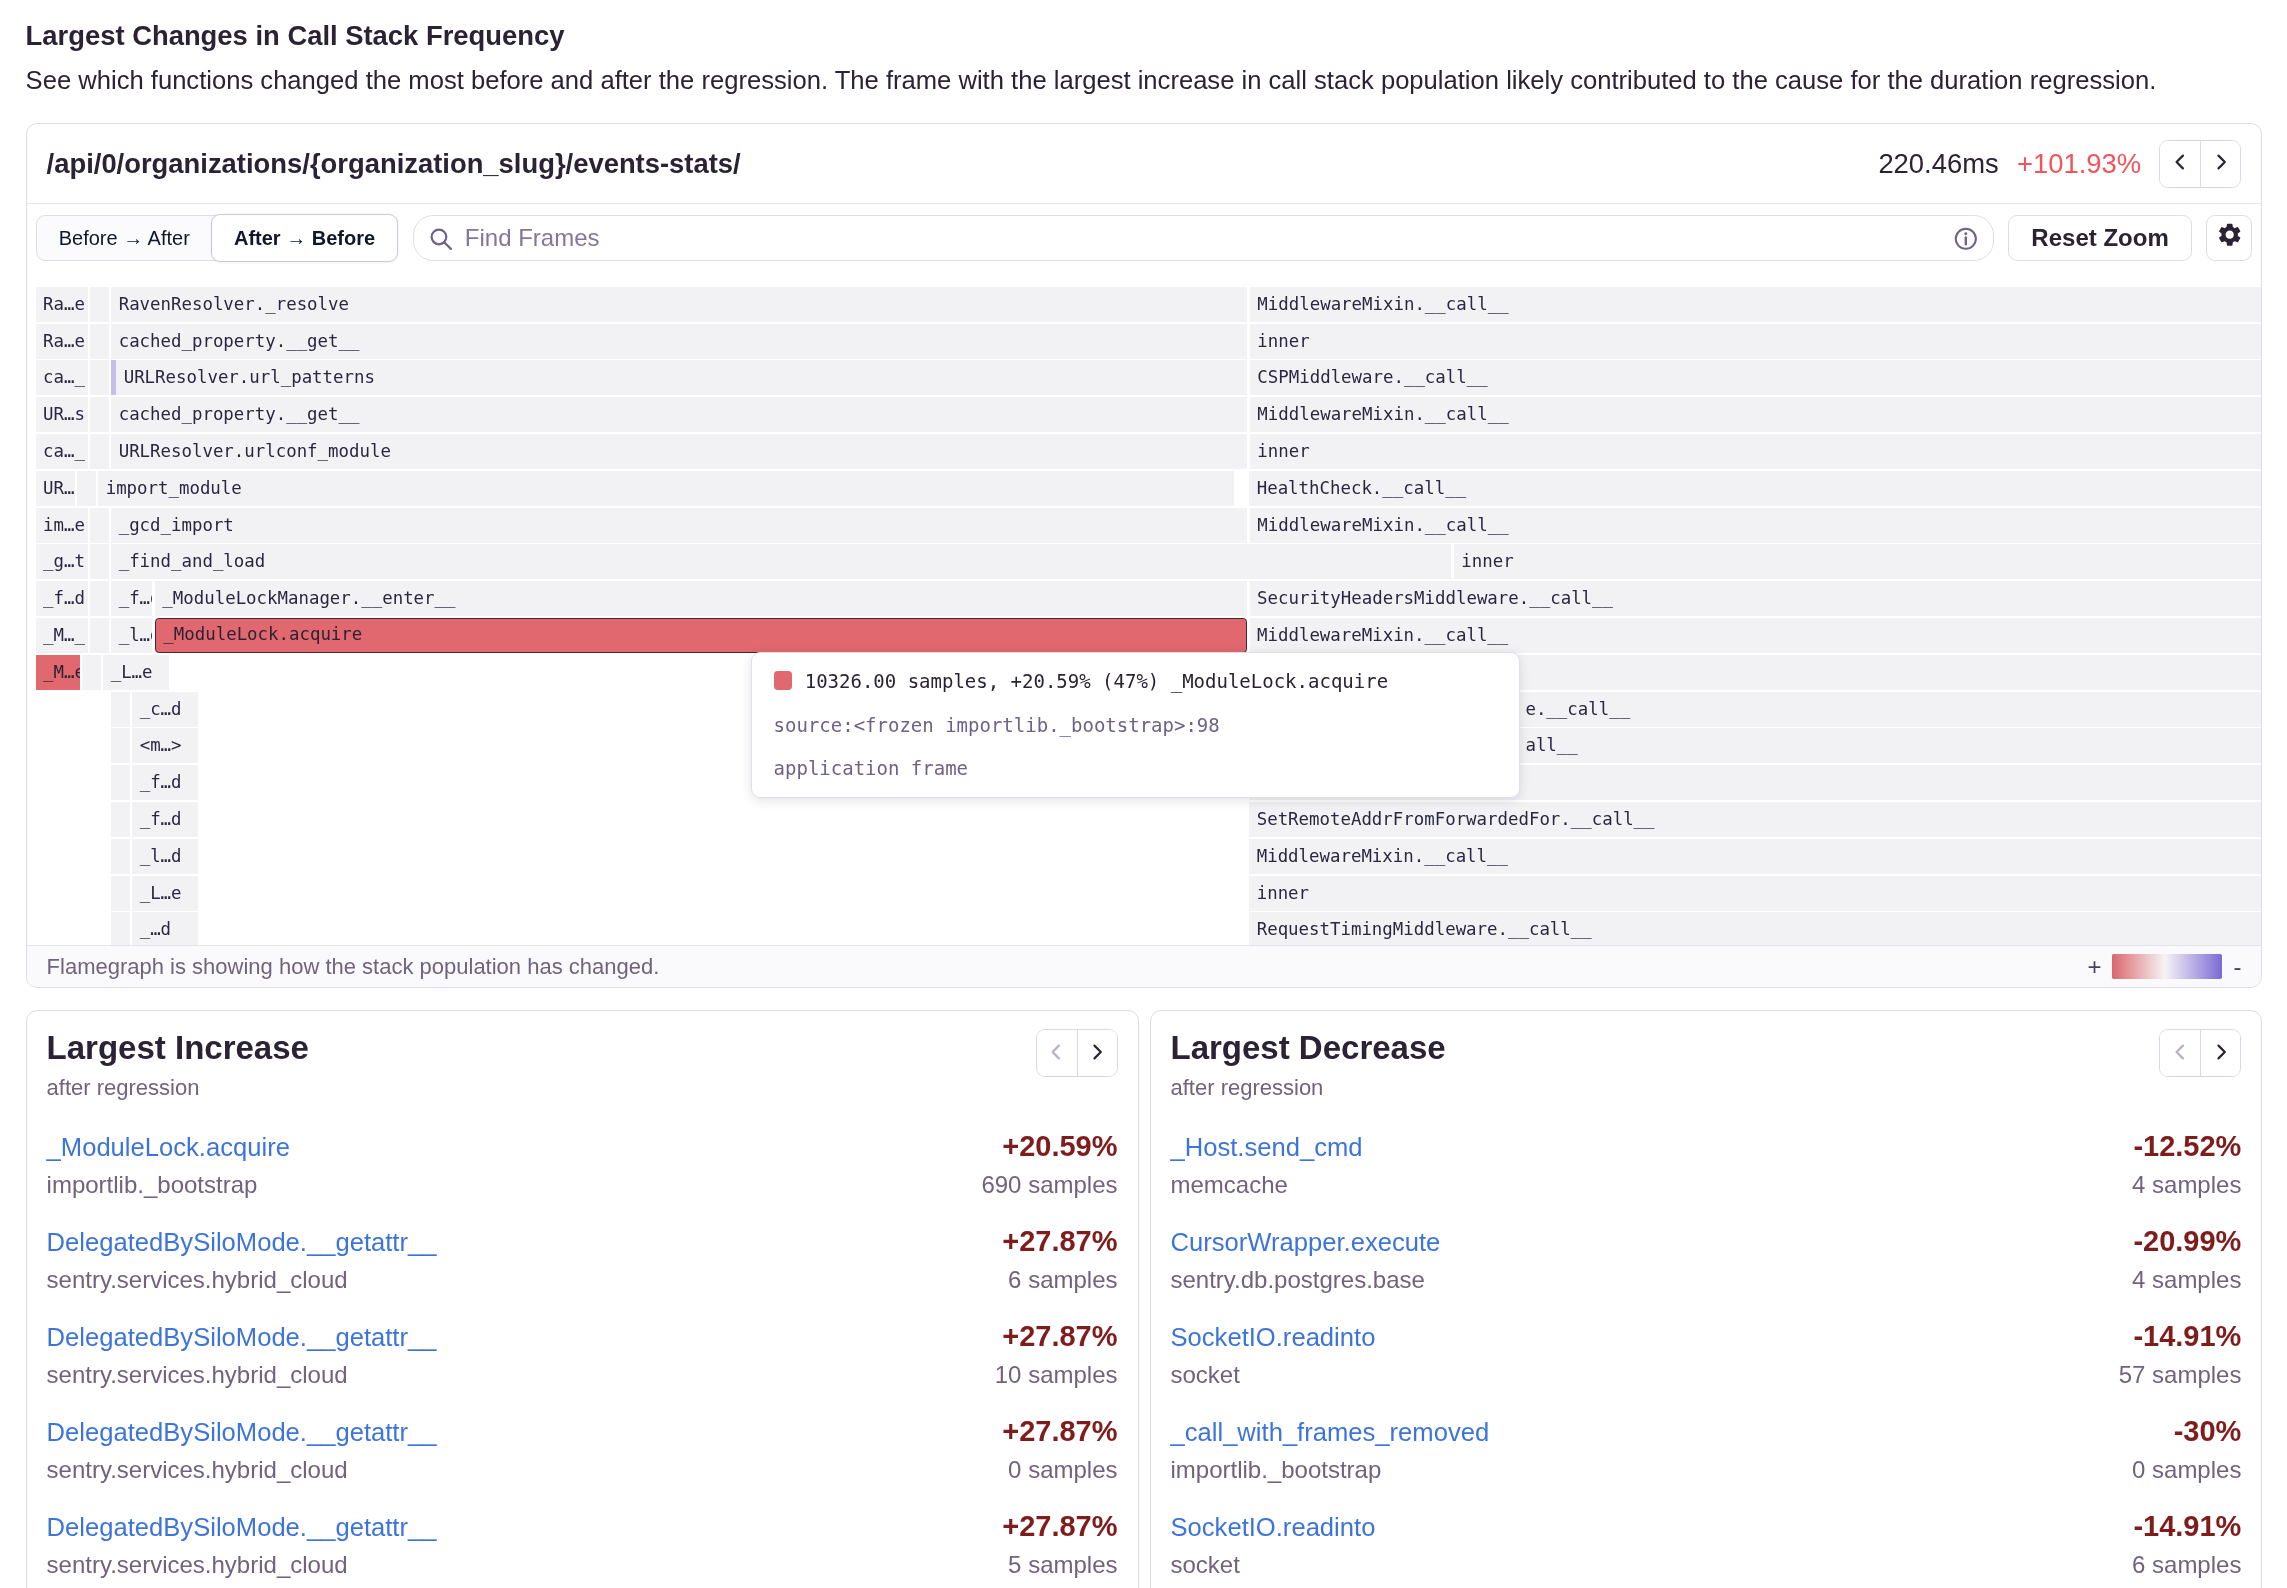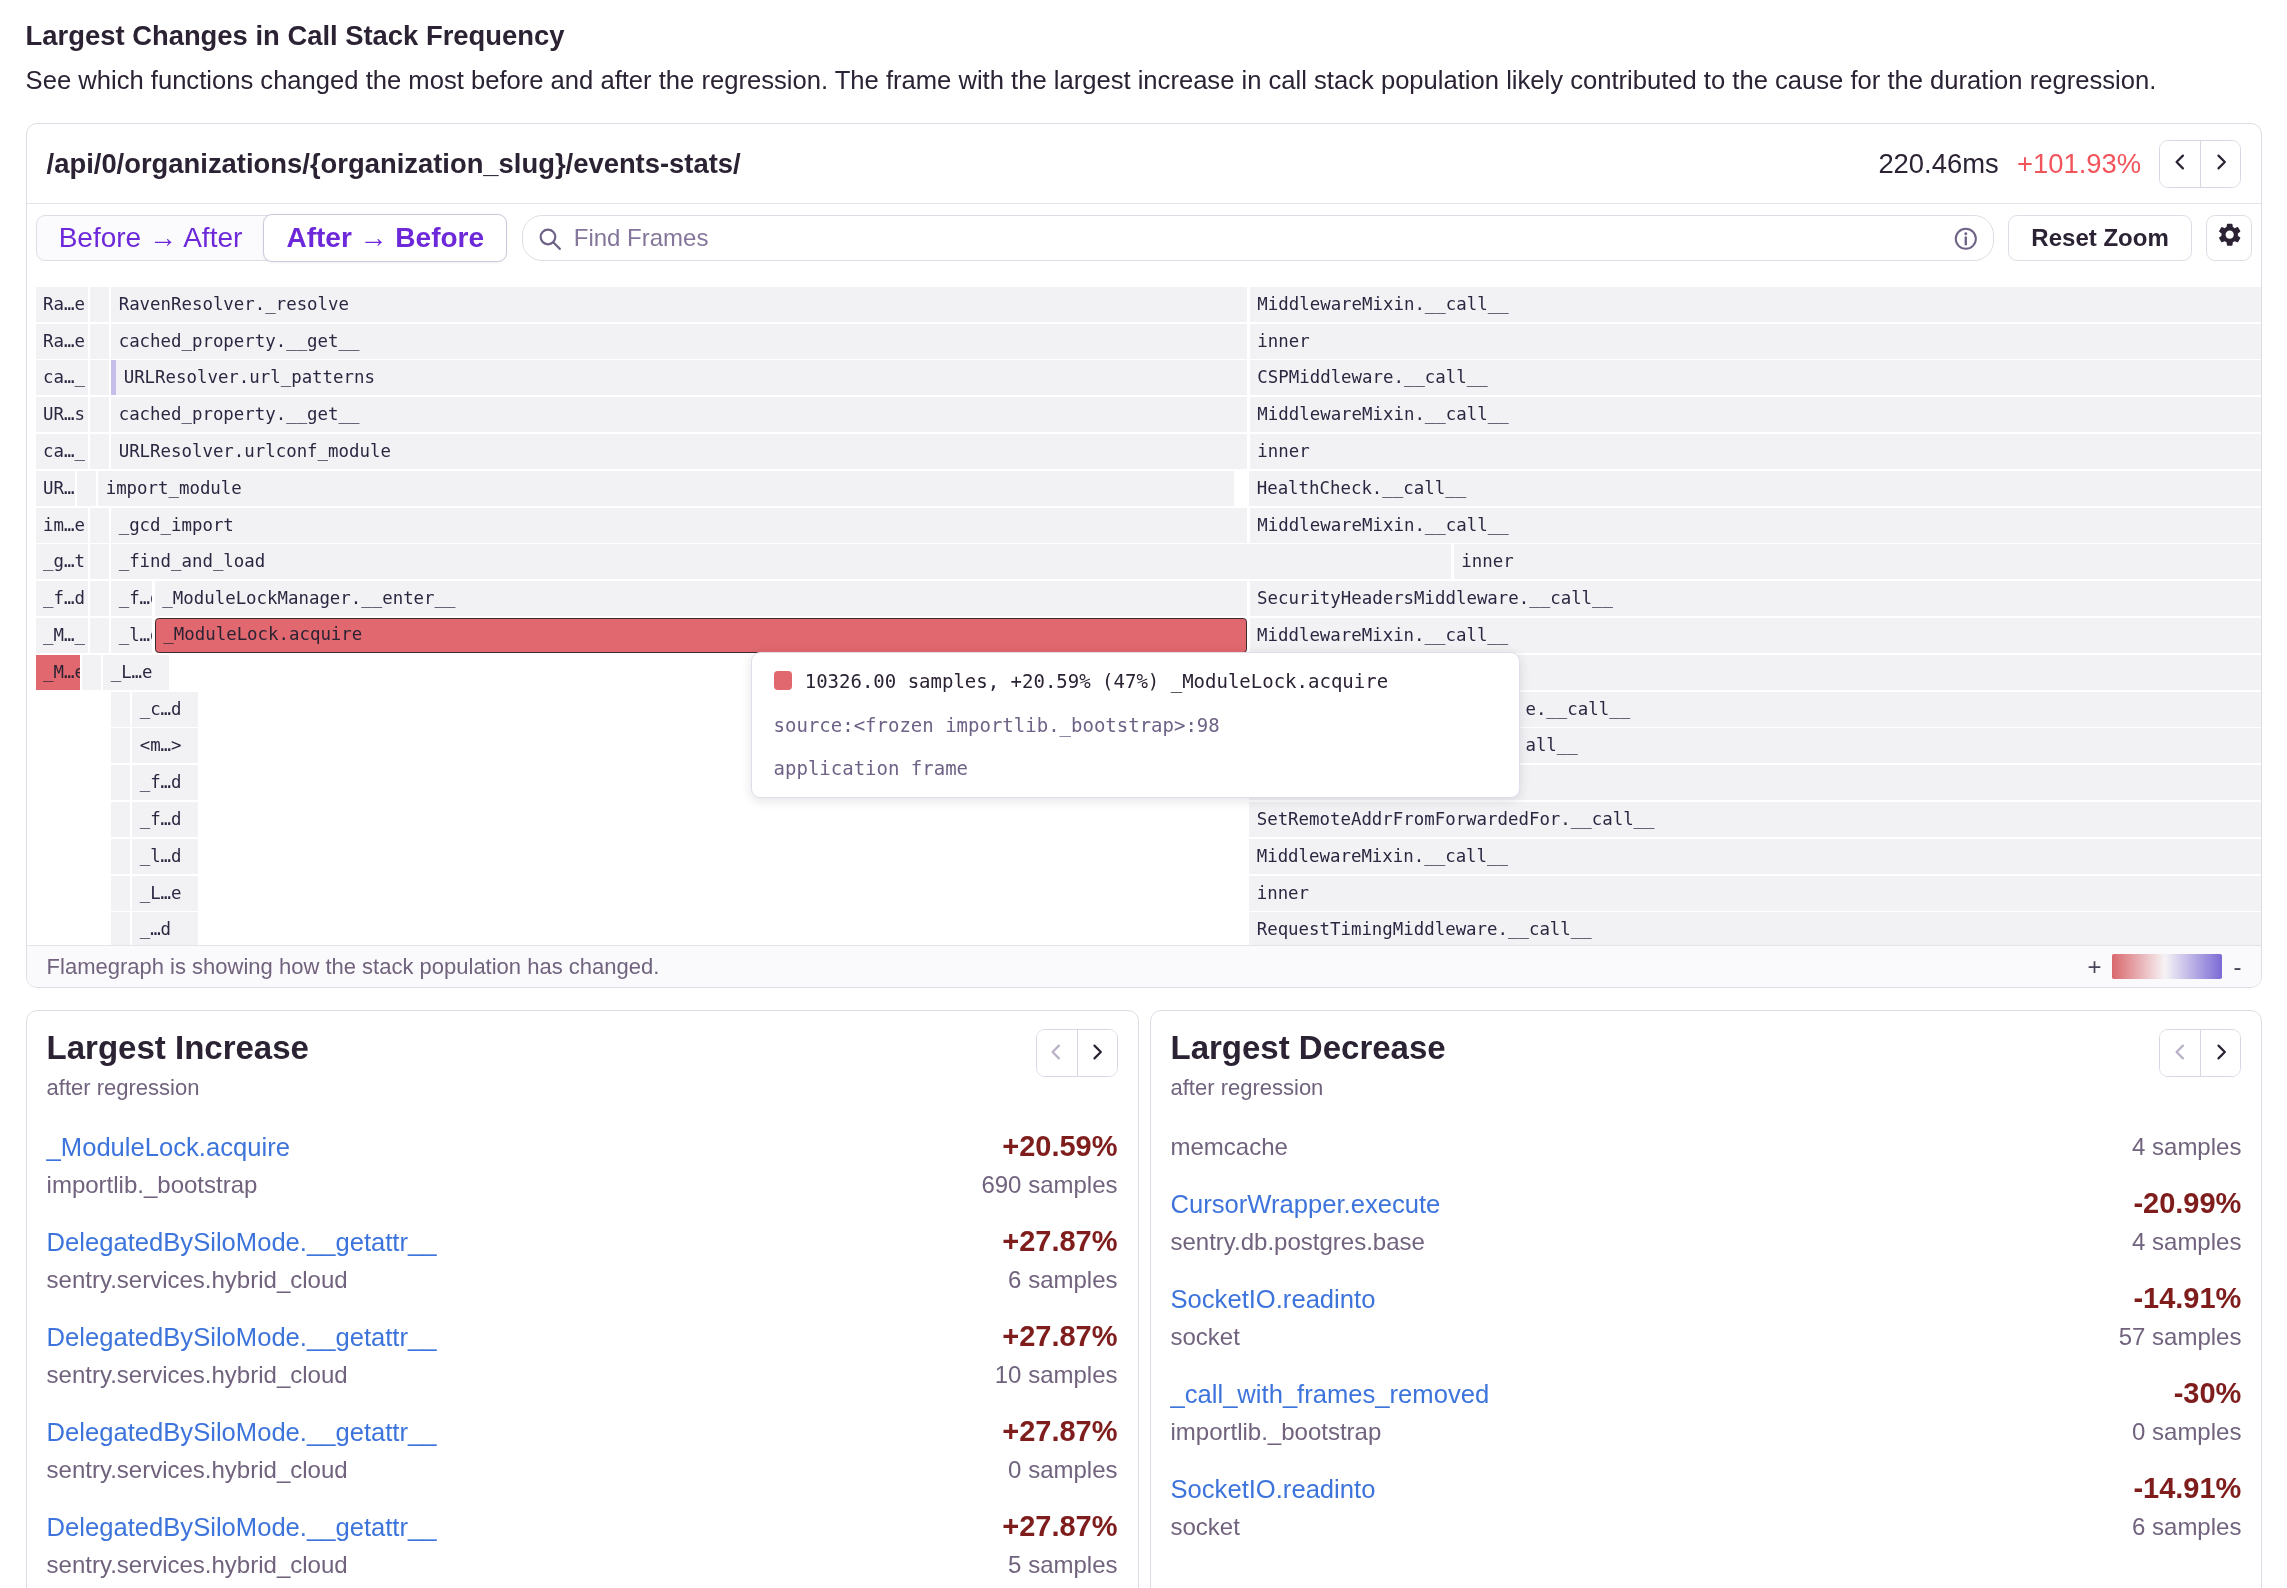--- a/index.html
+++ b/index.html
@@ -39,21 +39,21 @@
   .chev { stroke: #2b2233; stroke-width: 2.4; fill: none; stroke-linecap: round; stroke-linejoin: round; }
   .pager button.disabled .chev { stroke: #b9afc6; }
 
   
   .toolbar { display: flex; align-items: center; gap: 14.6px; padding: 11px 9.1px; }
   .segmented {
     display: flex; align-items: center;
     background: #fbfafc; border: 0.9px solid #e0dce5; border-radius: 9.1px;
     height: 46px;
   }
-  .segment { font-size: 28px; color: #6d28d9; padding: 0 22px; height: 46px; display:flex; align-items:center; border-radius: 9.1px; cursor: pointer; white-space: nowrap; }
+  .segment { font-size: 20px; color: #0f172a; padding: 0 22px; height: 46px; display:flex; align-items:center; border-radius: 9.1px; cursor: pointer; white-space: nowrap; }
   .segment.active { background: #fff; border: 0.9px solid #cfc7dc; font-weight: 700; margin: -0.9px; height: 48px; box-shadow: 0 0.9px 2.7px rgba(43,34,51,0.06); }
   .searchbox {
     flex: 1; position: relative; height: 46px;
     border: 0.9px solid #e0dce5; border-radius: 20px; background: #fff;
     display: flex; align-items: center;
   }
   .searchbox input {
     width: 100%; height: 100%; border: none; outline: none; background: transparent;
     font-family: "Liberation Sans", sans-serif; font-size: 24px; color: #2b2233;
     padding: 0 55px 0 51px;
@@ -399,20 +399,24 @@
         <button>
           <span><svg width="16.4" height="20" viewBox="0 0 18 22">
                 <path class="chev" d="M6 4 L13 11 L6 18"></path>
               </svg></span>
         </button>
       </div>
     </div>
     <div class="fn-list">
         <div class="fn-item">
           <div class="fn-line">
+            <span class="fn-name">_Host.send_cmd</span>
+            <span class="fn-change">-12.52%</span>
+          </div>
+          <div class="fn-line">
             <span class="fn-module">memcache</span>
             <span class="fn-samples">4 samples</span>
           </div>
         </div>
         <div class="fn-item">
           <div class="fn-line">
             <span class="fn-name">CursorWrapper.execute</span>
             <span class="fn-change">-20.99%</span>
           </div>
           <div class="fn-line">

